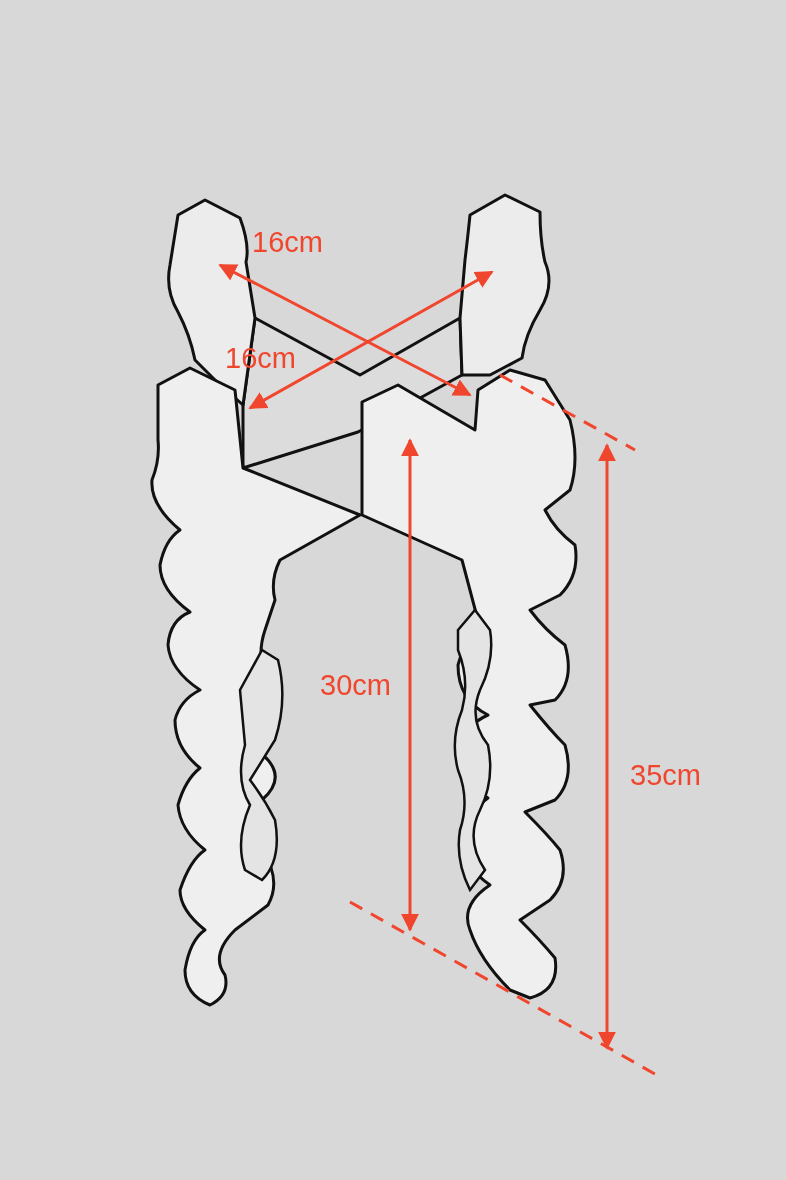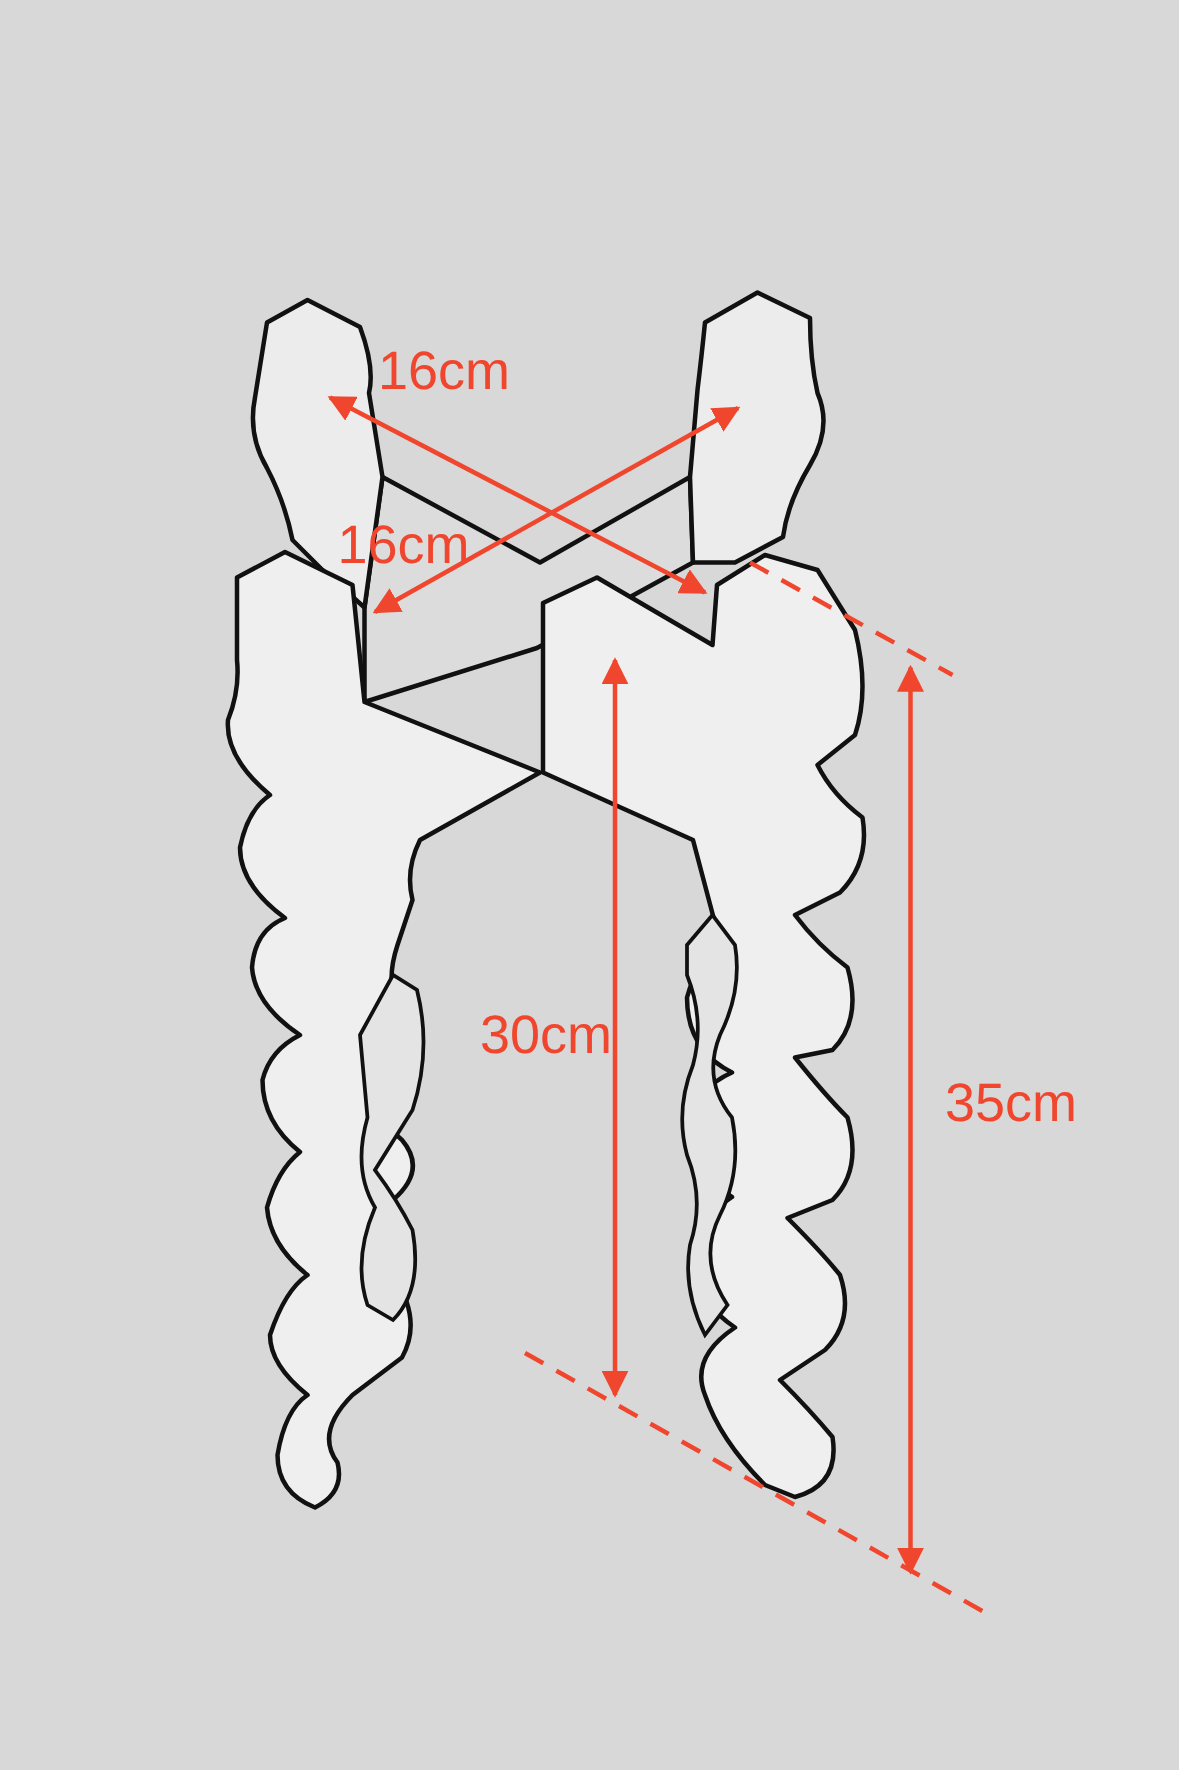--- a/index.html
+++ b/index.html
@@ -1,19 +1,19 @@
 <!DOCTYPE html>
 <html><head>
 <meta charset="utf-8">
 <style>
   html, body { margin: 0; padding: 0; }
   body { width: 786px; height: 1180px; background: #d8d8d8; overflow: hidden; }
   .canvas { position: relative; width: 786px; height: 1180px; }
   svg { position: absolute; left: 0; top: 0; }
-  .label { position: absolute; font-family: "Liberation Sans", sans-serif; font-size: 36px; color: #f0462e; white-space: nowrap; }
+  .label { position: absolute; font-family: "Liberation Sans", sans-serif; font-size: 29px; color: #f0462e; white-space: nowrap; }
 </style>
 </head>
 <body>
 
 <div class="canvas">
   <svg width="786" height="1180" viewBox="0 0 786 1180">
     <defs>
       <marker id="ah" viewBox="0 0 10 10" refX="9" refY="5" markerWidth="6" markerHeight="6" orient="auto-start-reverse">
         <path d="M0,0 L10,5 L0,10 z" fill="#f0462e"></path>
       </marker>
@@ -40,14 +40,14 @@
       <line x1="410" y1="440" x2="410" y2="930" marker-start="url(#ah)" marker-end="url(#ah)"></line>
       <line x1="607" y1="445" x2="607" y2="1048" marker-start="url(#ah)" marker-end="url(#ah)"></line>
       <line x1="500" y1="375" x2="635" y2="450" stroke-dasharray="14,10"></line>
       <line x1="350" y1="902" x2="662" y2="1078" stroke-dasharray="14,10"></line>
     </g>
   </svg>
 
   <div class="label" style="left:252px; top:226px;">16cm</div>
   <div class="label" style="left:225px; top:342px;">16cm</div>
   <div class="label" style="left:320px; top:669px;">30cm</div>
-  <div class="label" style="left:630px; top:714px;">35cm</div>
+  <div class="label" style="left:630px; top:759px;">35cm</div>
 </div>
 
 </body></html>

